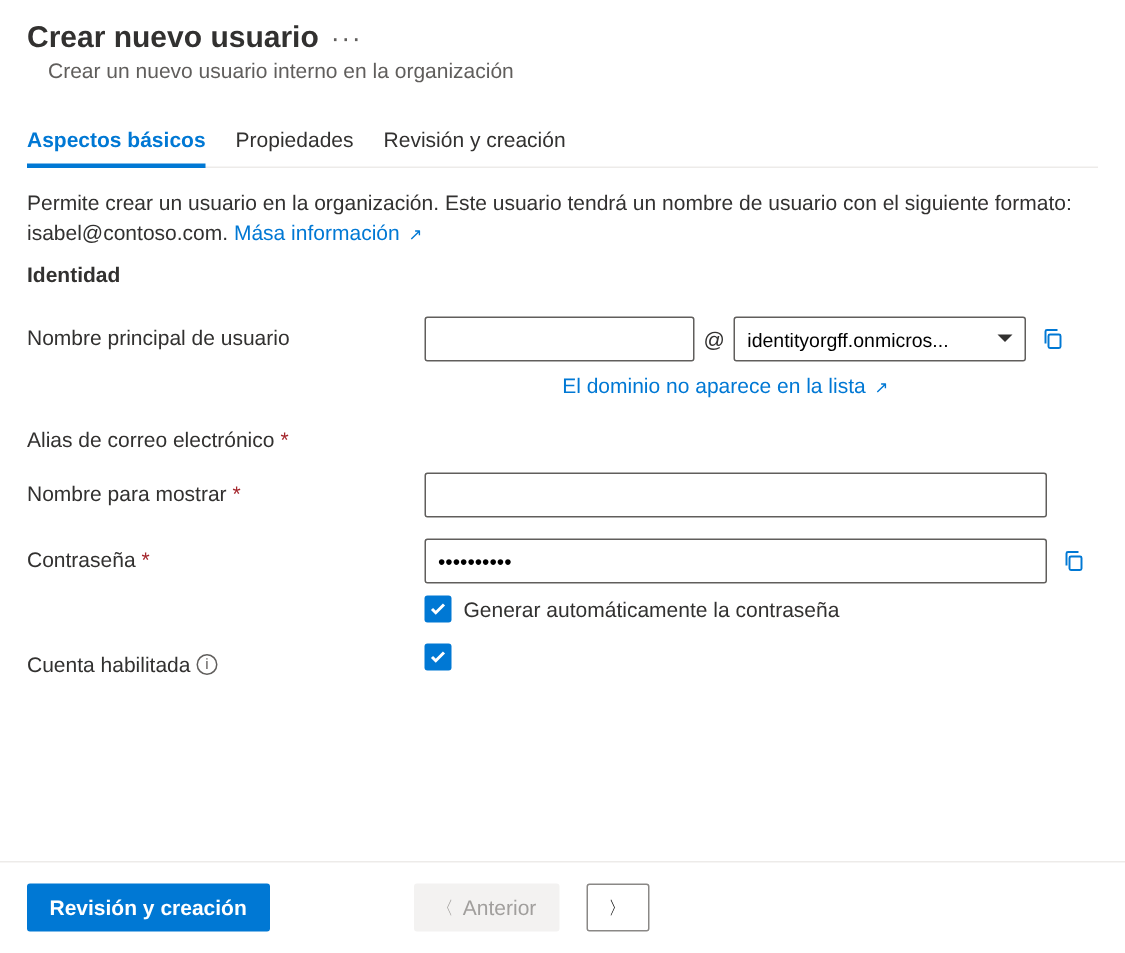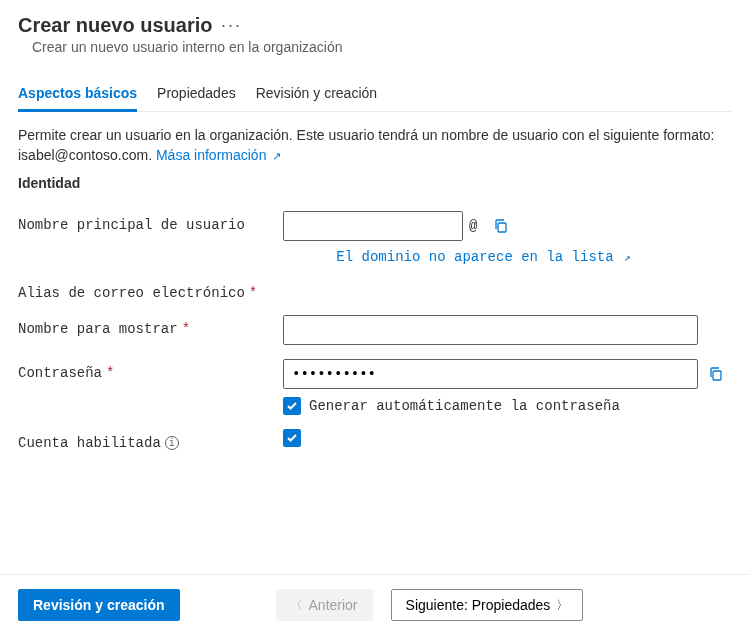--- a/index.html
+++ b/index.html
@@ -22,21 +22,21 @@
     .tab.active { color: #0078d4; font-weight: 600; }
     .tab.active::after {
       content: ""; position: absolute; left: 0; right: 0; bottom: -1px;
       height: 3px; background: #0078d4;
     }
     .desc { margin-top: 14px; font-size: 14px; color: #323130; line-height: 1.4; max-width: 700px;}
     .link { color: #0078d4; text-decoration: none; cursor: pointer; text-align: center; }
     .ext-icon { font-size: 11px; margin-left: 2px; }
     .section-title { font-weight: 600; font-size: 14px; margin-top: 10px; }
     .form { margin-top: 20px; }
-    .form-row { display: flex; align-items: flex-start; margin-bottom: 14px; font-family: Liberation Mono, monospace; }
+    .form-row { display: flex; align-items: flex-start; margin-bottom: 14px; }
     .label-col { width: 265px; padding-top: 6px; font-size: 14px; color: #323130; display: flex; align-items: center; gap: 4px;}
     .req { color: #a4262c; }
     .info-icon { display:inline-flex; width:14px; height:14px; border:1px solid #605e5c; border-radius:50%; align-items:center; justify-content:center; font-size:10px; color:#605e5c; cursor:pointer;}
     .field-col { flex: 1; }
     .input {
       height: 30px; width: 180px; border: 1px solid #605e5c; border-radius: 2px;
       padding: 0 8px; font-size: 14px; font-family: inherit;
     }
     .input.wide { width: 415px; }
     .select {
@@ -106,20 +106,25 @@
 <div class="section-title">Identidad</div>
 
 <div class="form">
 
   <div class="form-row">
     <div class="label-col">Nombre principal de usuario</div>
     <div class="field-col">
       <div class="upn-line">
         <input class="input" type="text" value="" style="">
         <span class="at-sign">@</span>
+        <span class="select-wrap">
+          <select class="select">
+            <option>identityorgff.onmicros...</option>
+          </select>
+        </span>
         <span class="copy-icon">
           <svg width="16" height="16" viewBox="0 0 16 16" fill="none" stroke="#0078d4" stroke-width="1.3">
             <rect x="5" y="5" width="8" height="9" rx="1"></rect>
               <path d="M3 11V3a1 1 0 0 1 1-1h7"></path>
           </svg>
         </span>
       </div>
       <div class="domain-link-row">
         <a class="domain-link">
           <span>El dominio no aparece en la lista</span>
@@ -189,16 +194,15 @@
 </div>
 
 <div class="footer">
   <button class="btn primary">Revisión y creación</button>
   <span class="spacer"></span>
   <button class="btn disabled">
     <span class="chev">〈</span>
     <span>Anterior</span>
   </button>
   <button class="btn">
-    <span>Siguiente: Propiedades</span>
     <span class="chev">〉</span>
   </button>
 </div>
 
 </body></html>

